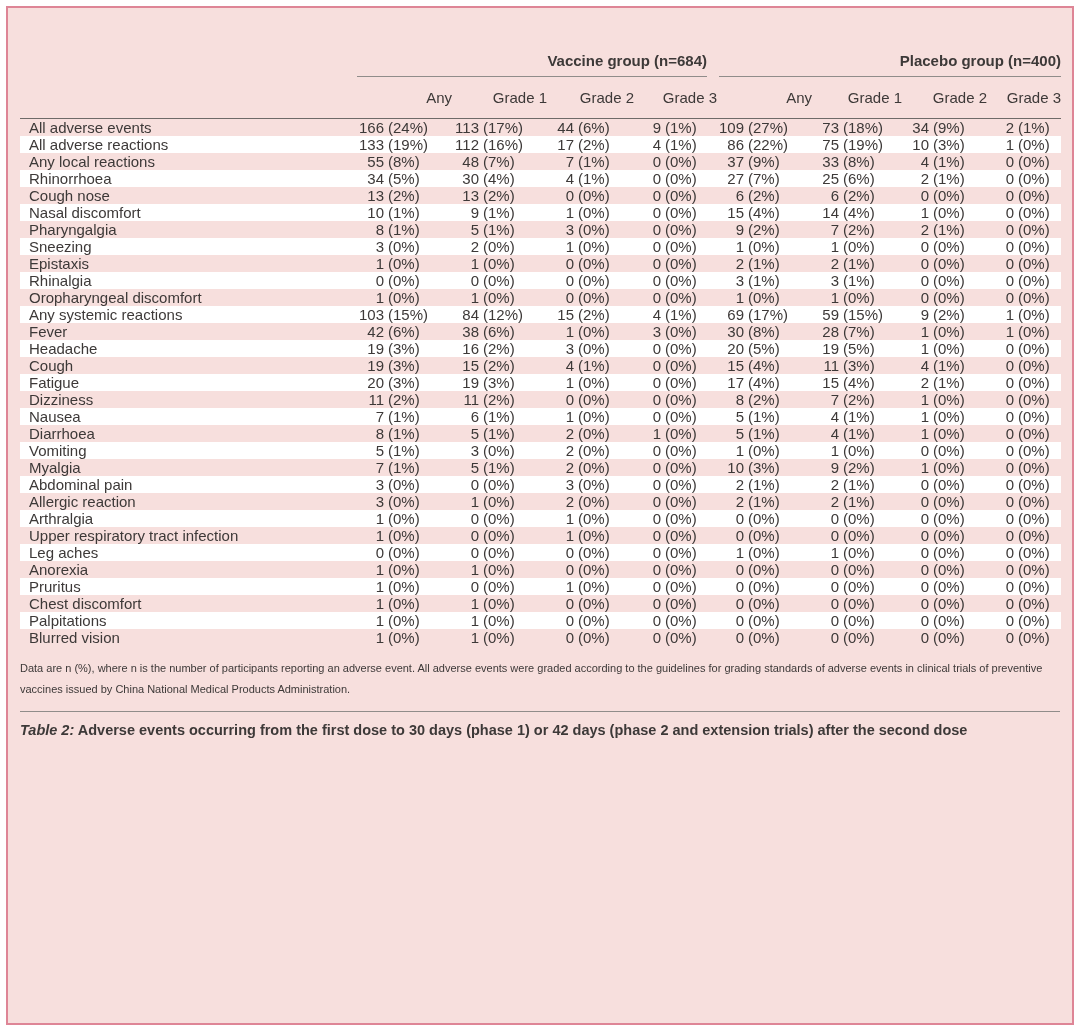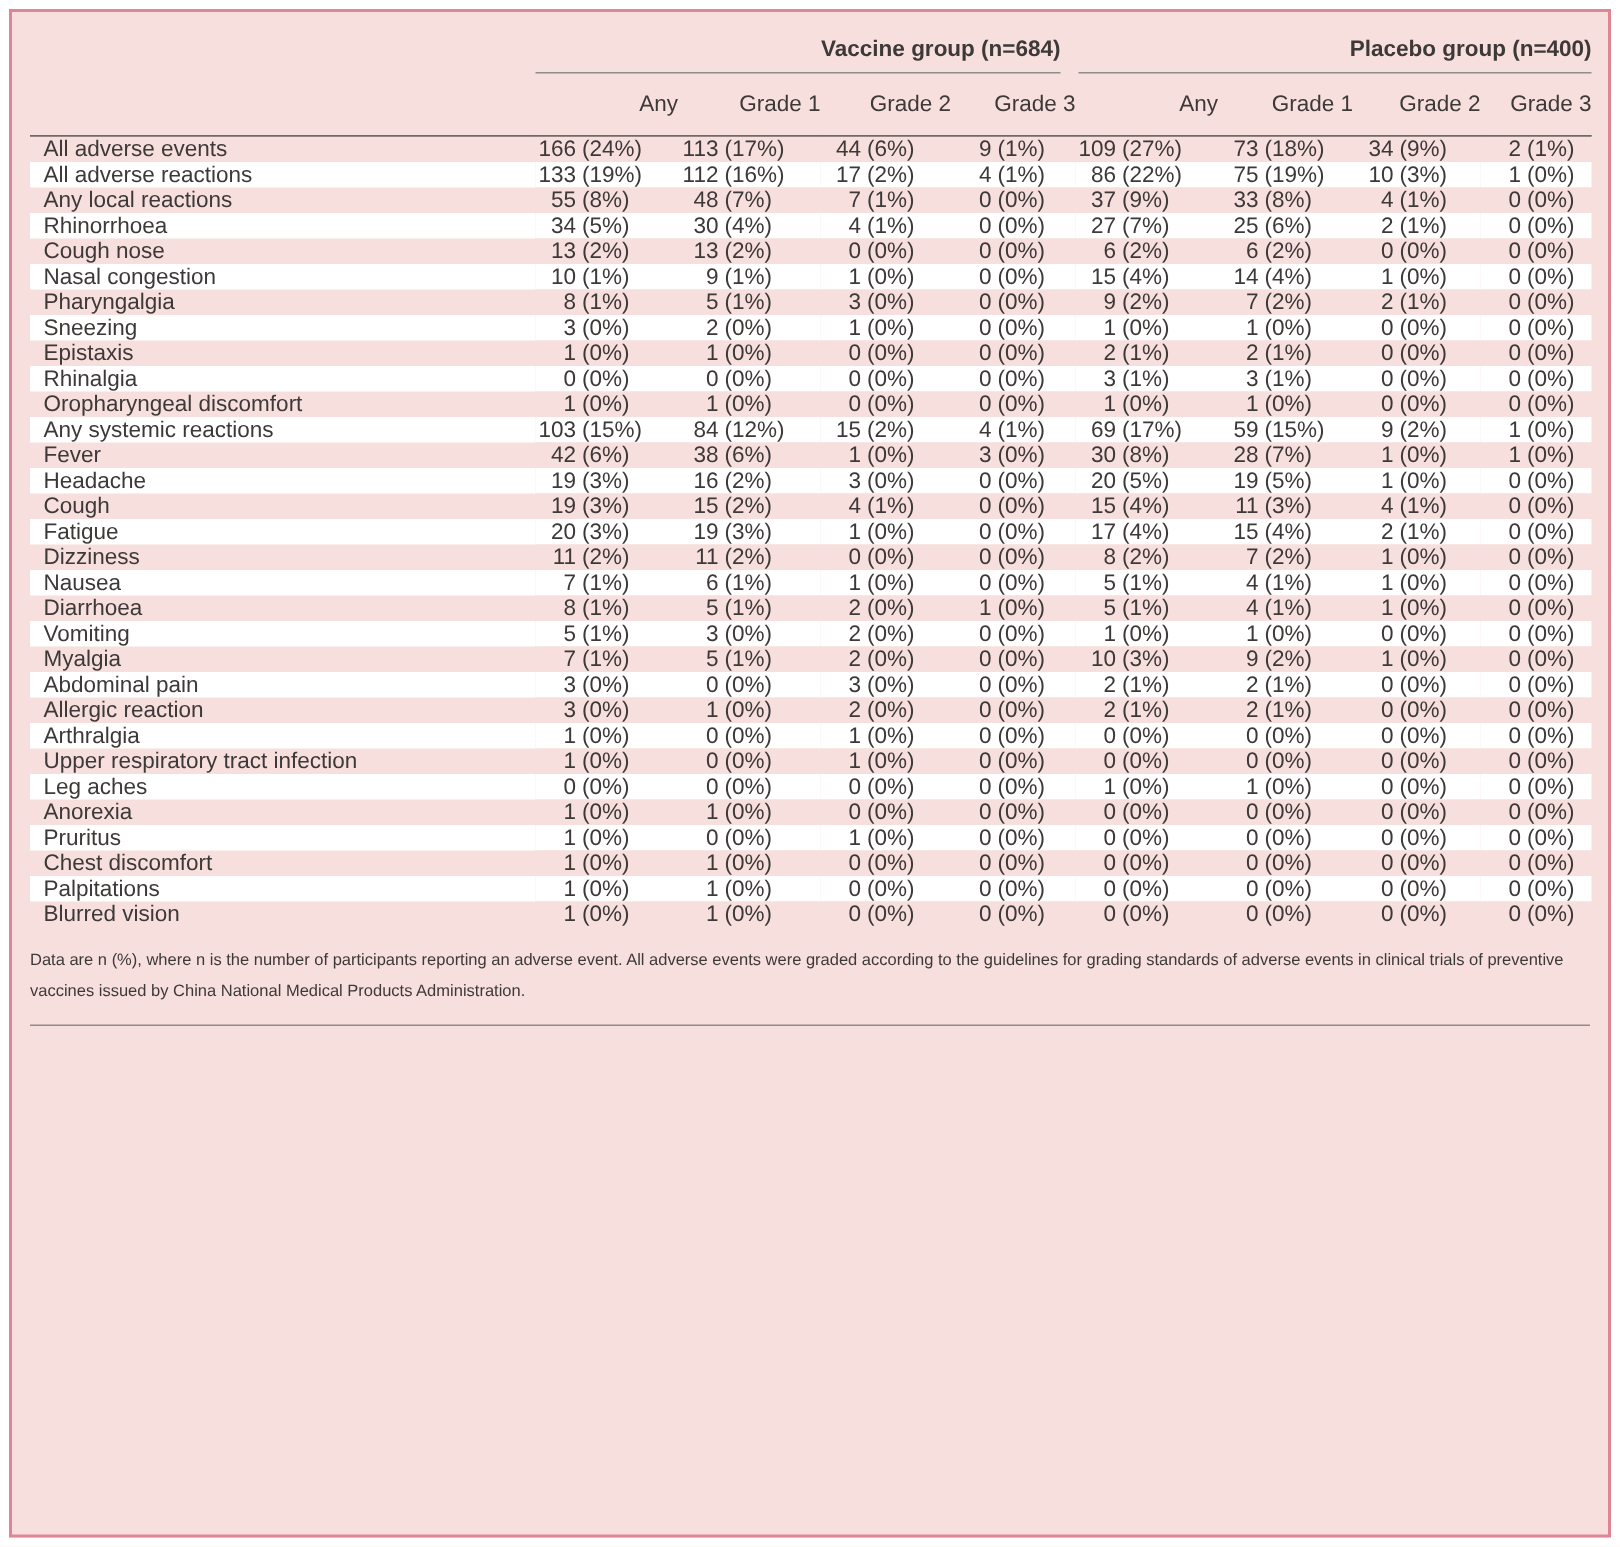--- a/index.html
+++ b/index.html
@@ -36,21 +36,21 @@
   tr.grouprow th{
     padding-top:10px;
     text-align:right;font-weight:bold;font-size:15px;
     vertical-align:bottom;
   }
   .gwrap{
     border-bottom:1px solid var(--rule);
     padding:0 0 7px 1px;
   }
   .gwrap.gap{margin-right:10px;}
-  .gwrap.g2{margin-left:2px;}
+  .gwrap.g2{margin-left:2px;margin-top:28px;}
   tr.subrow th{
     text-align:right;font-weight:normal;font-size:15px;
     padding:12px 0 12px 1px;
     border-bottom:1.5px solid var(--rule-dark);
   }
   tbody tr{height:15px;}
   tbody tr.pink{background:var(--pink);}
   tbody tr.white{background:var(--white-row);margin-top:12px;}
   td.rowlabel{
     font-size:15px;
@@ -163,21 +163,21 @@
           <td class="val"><span class="n">13</span><span class="p">(2%)</span></td>
           <td class="val"><span class="n">13</span><span class="p">(2%)</span></td>
           <td class="val"><span class="n">0</span><span class="p">(0%)</span></td>
           <td class="val"><span class="n">0</span><span class="p">(0%)</span></td>
           <td class="val"><span class="n">6</span><span class="p">(2%)</span></td>
           <td class="val"><span class="n">6</span><span class="p">(2%)</span></td>
           <td class="val"><span class="n">0</span><span class="p">(0%)</span></td>
           <td class="val"><span class="n">0</span><span class="p">(0%)</span></td>
         </tr>
         <tr class="white">
-          <td class="rowlabel">Nasal congestion</td>
+          <td class="rowlabel">Nasal discomfort</td>
           <td class="val"><span class="n">10</span><span class="p">(1%)</span></td>
           <td class="val"><span class="n">9</span><span class="p">(1%)</span></td>
           <td class="val"><span class="n">1</span><span class="p">(0%)</span></td>
           <td class="val"><span class="n">0</span><span class="p">(0%)</span></td>
           <td class="val"><span class="n">15</span><span class="p">(4%)</span></td>
           <td class="val"><span class="n">14</span><span class="p">(4%)</span></td>
           <td class="val"><span class="n">1</span><span class="p">(0%)</span></td>
           <td class="val"><span class="n">0</span><span class="p">(0%)</span></td>
         </tr>
         <tr class="pink">
@@ -454,13 +454,17 @@
           <td class="val"><span class="n">0</span><span class="p">(0%)</span></td>
           <td class="val"><span class="n">0</span><span class="p">(0%)</span></td>
           <td class="val"><span class="n">0</span><span class="p">(0%)</span></td>
         </tr>
       </tbody>
   </table>
 
   <div class="footnote">Data are n (%), where n is the number of participants reporting an adverse event. All adverse events were graded according to the guidelines for grading standards of adverse events in clinical trials of preventive vaccines issued by China National Medical Products Administration.</div>
 
   <div class="caption-rule"></div>
+  <div class="caption">
+    <span class="t2">Table 2:</span>
+    <span>Adverse events occurring from the first dose to 30 days (phase 1) or 42 days (phase 2 and extension trials) after the second dose</span>
+  </div>
 </div>
 
 </body></html>

